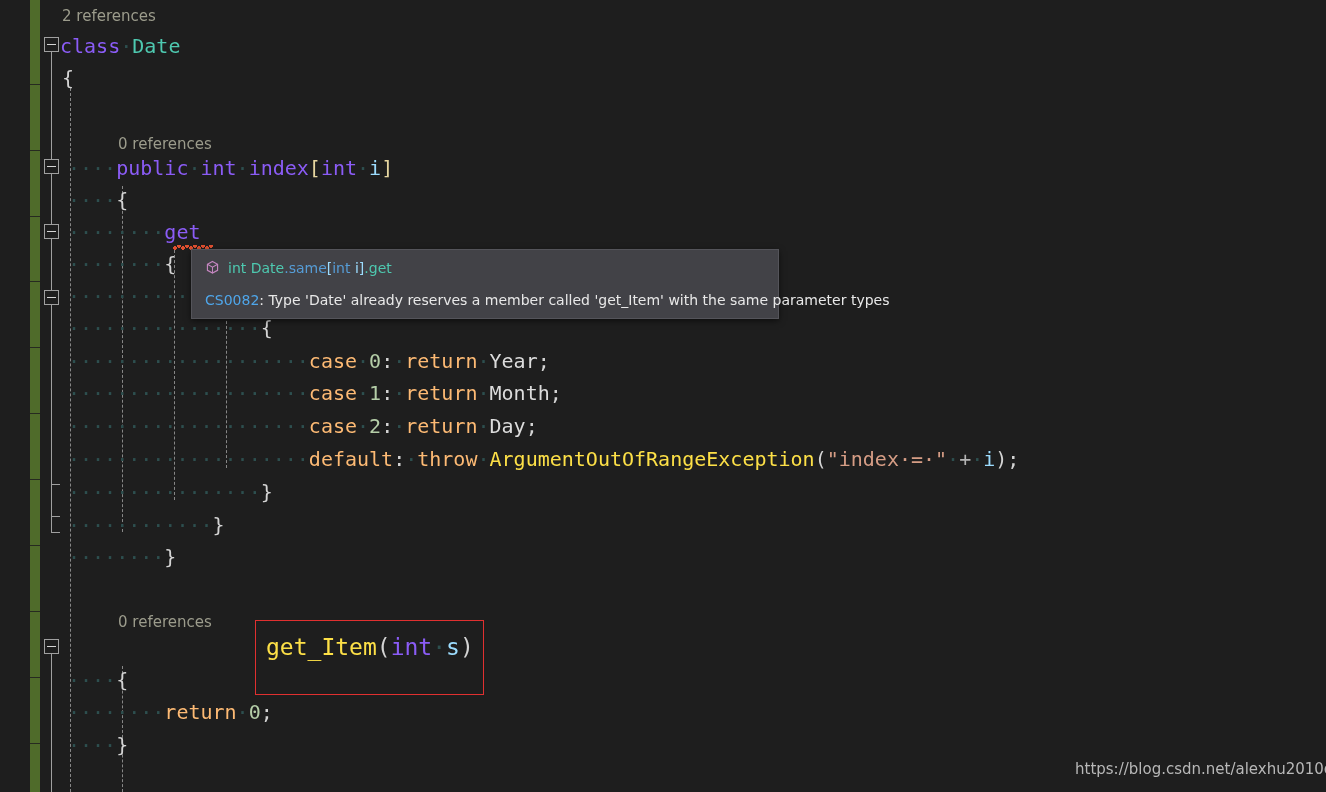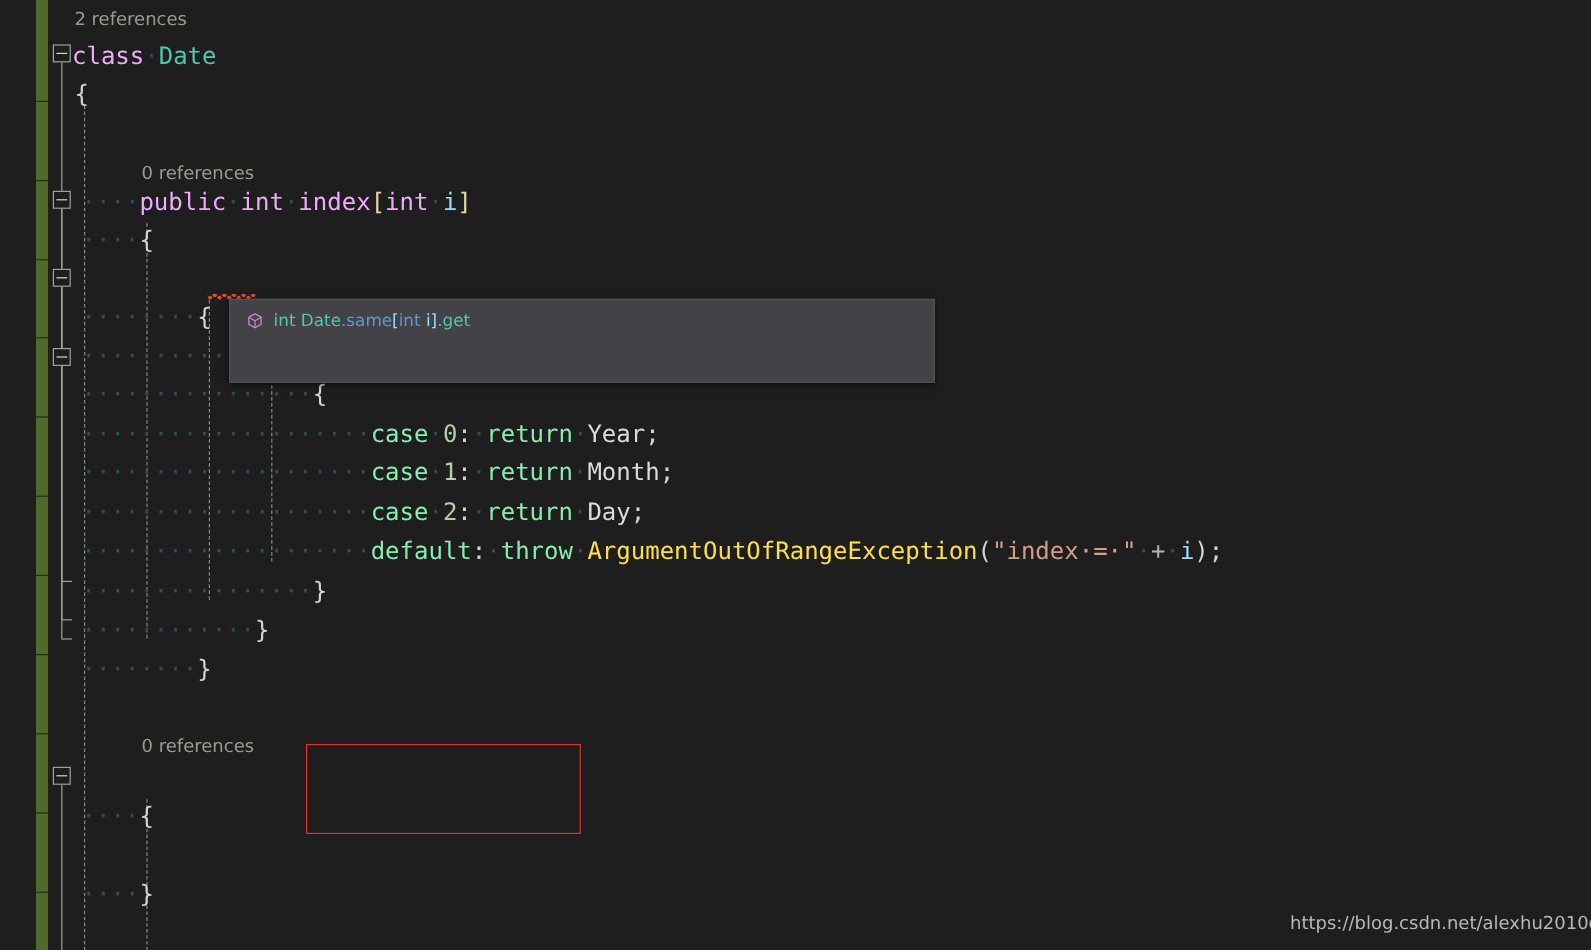--- a/index.html
+++ b/index.html
@@ -23,22 +23,22 @@
   .fold-end{position:absolute;height:1px;width:9px;background:#a0a0a0;}
 
   
   .code{position:absolute;left:0;top:0;width:1326px;height:792px;}
   .line{position:absolute;left:0;height:32px;white-space:pre;
         font-family:"DejaVu Sans Mono", monospace;font-size:20px;line-height:32px;}
   .codelens{position:absolute;height:28px;white-space:pre;
         font-family:"DejaVu Sans", sans-serif;font-size:15px;line-height:28px;color:#9c9c8c;}
 
   
-  .kw{color:#f0abfc;}      
-  .ctl{color:#86efac;}     
+  .kw{color:#8b5cf6;}      
+  .ctl{color:#fdba74;}     
   .type{color:#4ec9b0;}    
   .typ2{color:#fde047;}    
   .pun{color:#d4d4d4;}     
   .brk{color:#e6d6a0;}     
   .id{color:#9cdcfe;}      
   .num{color:#b5cea8;}     
   .str{color:#d69d85;}     
   .op{color:#b4b4b4;}      
   .plain{color:#dcdcdc;}
 
@@ -130,20 +130,21 @@
     <div class="line" style="left:60px;top:30px;"><span class="kw">class</span><span class="ws">·</span><span class="type">Date</span></div>
 
     <div class="line" style="left:62px;top:62px;"><span class="pun">{</span></div>
 
     <div class="codelens" style="left:118px;top:130px;">0 references</div>
 
     <div class="line" style="left:68px;top:152px;"><span class="ws">····</span><span class="kw">public</span><span class="ws">·</span><span class="kw">int</span><span class="ws">·</span><span class="kw">index</span><span class="brk">[</span><span class="kw">int</span><span class="ws">·</span><span class="id">i</span><span class="brk">]</span></div>
 
     <div class="line" style="left:68px;top:184px;"><span class="ws">····</span><span class="pun">{</span></div>
 
+    <div class="line" style="left:68px;top:216px;"><span class="ws">····</span><span class="ws">····</span><span class="kw">get</span></div>
     <div class="squiggle" style="left:173px;top:245px;width:40px;"></div>
 
     <div class="line" style="left:68px;top:248px;"><span class="ws">····</span><span class="ws">····</span><span class="pun">{</span></div>
 
     <div class="line" style="left:68px;top:280px;"><span class="ws">····</span><span class="ws">····</span><span class="ws">····</span></div>
 
     <div class="line" style="left:68px;top:312px;"><span class="ws">····</span><span class="ws">····</span><span class="ws">····</span><span class="ws">····</span><span class="pun">{</span></div>
 
     <div class="line" style="left:68px;top:345px;"><span class="ws">····</span><span class="ws">····</span><span class="ws">····</span><span class="ws">····</span><span class="ws">····</span><span class="ctl">case</span><span class="ws">·</span><span class="num">0</span><span class="pun">:</span><span class="ws">·</span><span class="ctl">return</span><span class="ws">·</span><span class="plain">Year</span><span class="pun">;</span></div>
 
@@ -157,32 +158,35 @@
 
     <div class="line" style="left:68px;top:509px;"><span class="ws">····</span><span class="ws">····</span><span class="ws">····</span><span class="pun">}</span></div>
 
     <div class="line" style="left:68px;top:541px;"><span class="ws">····</span><span class="ws">····</span><span class="pun">}</span></div>
 
     <div class="codelens" style="left:118px;top:608px;">0 references</div>
 
 
     <div class="line" style="left:68px;top:664px;"><span class="ws">····</span><span class="pun">{</span></div>
 
+    <div class="line" style="left:68px;top:696px;"><span class="ws">····</span><span class="ws">····</span><span class="ctl">return</span><span class="ws">·</span><span class="num">0</span><span class="pun">;</span></div>
 
     <div class="line" style="left:68px;top:729px;"><span class="ws">····</span><span class="pun">}</span></div>
   </div>
 
   <div class="redbox" style="left:255px;top:620px;width:229px;height:75px;"></div>
+  <div class="bigcode" style="left:266px;top:632px;"><span class="typ2">get_Item</span><span class="pun">(</span><span class="kw">int</span><span class="ws">·</span><span class="id">s</span><span class="pun">)</span></div>
 
   <div class="tooltip" style="left:191px;top:249px;width:588px;height:70px;">
 
     <svg class="tt-icon" style="left:13px;top:10px;" viewBox="0 0 16 16">
       <path d="M8 1.6 L13.4 4.6 L13.4 11 L8 14 L2.6 11 L2.6 4.6 Z" fill="none" stroke="#c586c0" stroke-width="1.25"></path>
       <path d="M2.6 4.6 L8 7.7 L13.4 4.6 M8 7.7 L8 14" fill="none" stroke="#c586c0" stroke-width="1.1"></path>
     </svg>
 
     <div class="tt-line" style="left:36px;top:9px;"><span class="tt-t1">int</span><span class="tt-t4"> </span><span class="tt-t1">Date</span><span class="tt-t3">.same</span><span class="tt-t2">[</span><span class="tt-t3">int</span><span class="tt-t4"> </span><span class="tt-t2">i</span><span class="tt-t2">]</span><span class="tt-t1">.get</span></div>
 
+    <div class="tt-line" style="left:13px;top:41px;"><span class="tt-code">CS0082</span><span class="tt-msg">:</span><span class="tt-msg"> Type 'Date' already reserves a member called 'get_Item' with the same parameter types</span></div>
   </div>
 
   <div class="watermark" style="left:1075px;top:760px;">https://blog.csdn.net/alexhu2010q</div>
 
 </div>
 
 </body></html>

